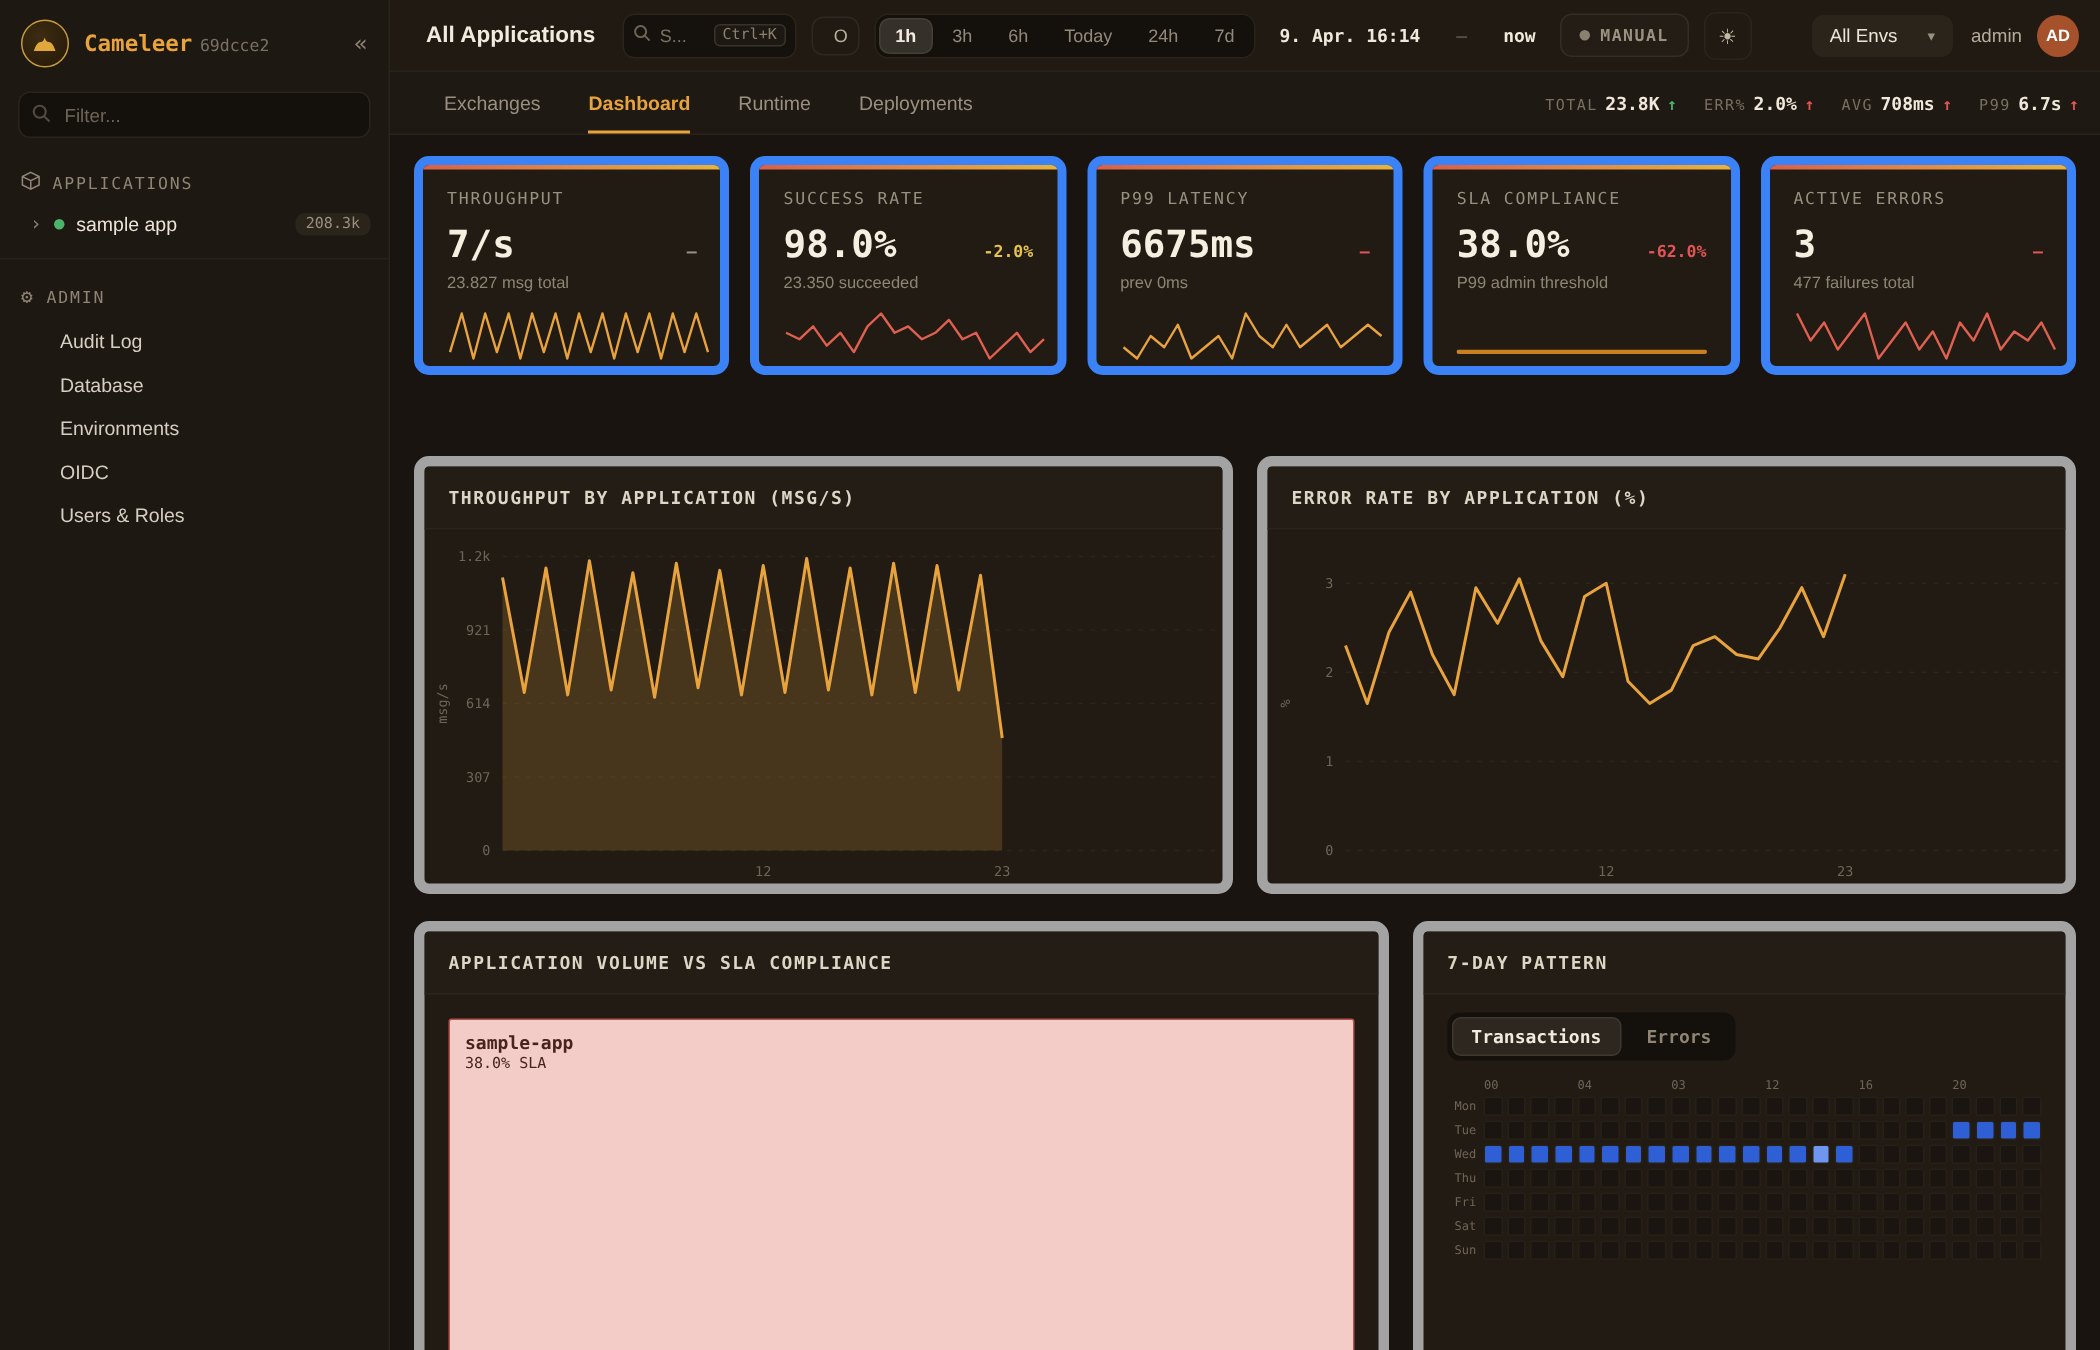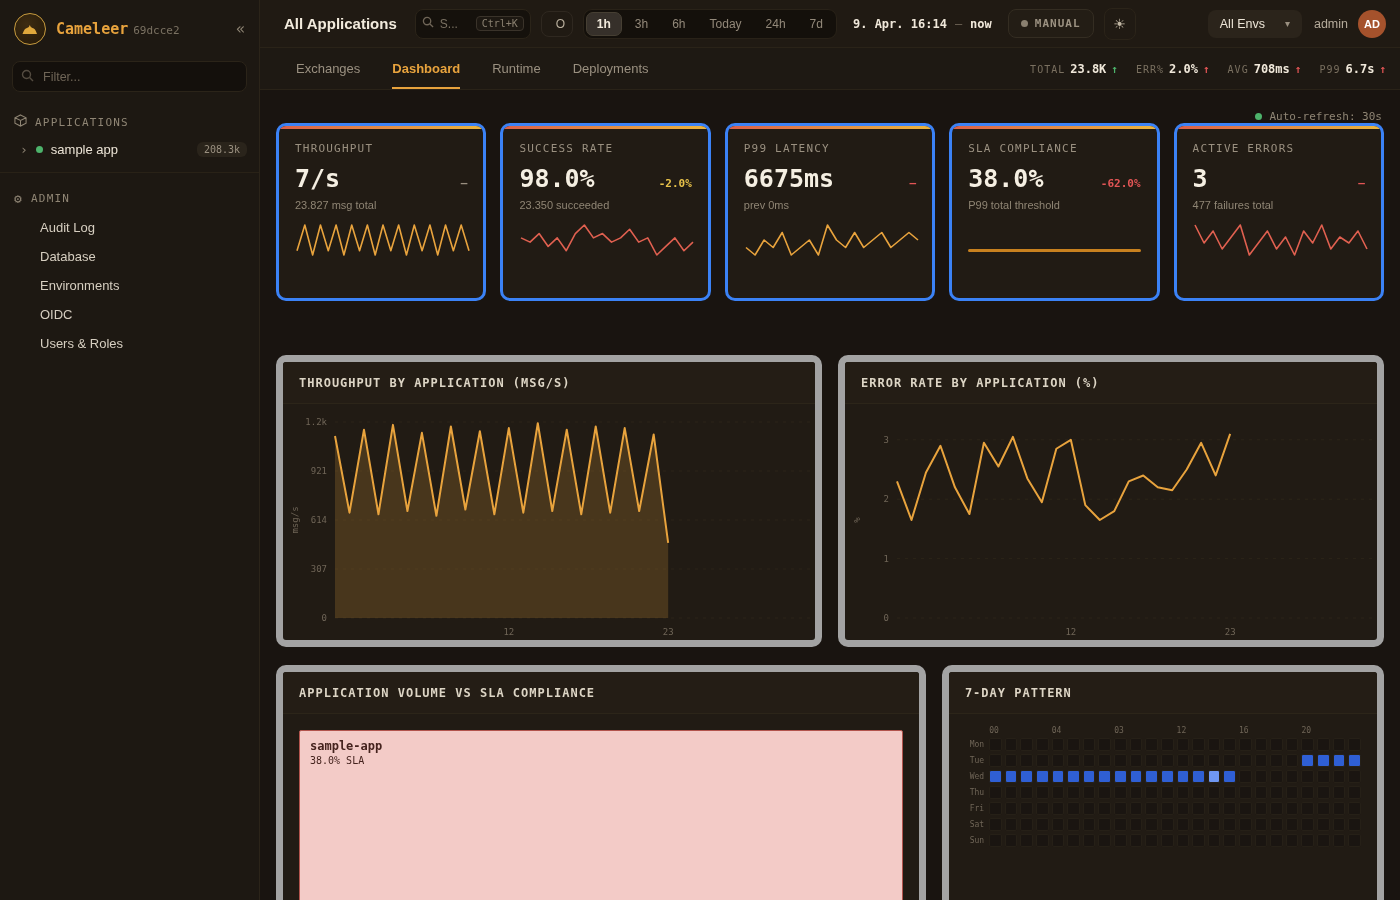--- a/index.html
+++ b/index.html
@@ -39,21 +39,21 @@
 
   .topbar{height:48px;display:flex;align-items:center;gap:10px;padding:0 14px 0 24px;background:#201a13;border-bottom:1px solid #2a2318}
   .page-title{font-weight:700;font-size:15px;color:#f2ebdd;margin-right:8px;white-space:nowrap}
   .search-box{width:116px;height:30px;background:#15110c;border:1px solid #2b2419;border-radius:8px;display:flex;align-items:center;gap:6px;padding:0 6px;color:#7a7162;cursor:text}
   .search-text{font-size:12px;overflow:hidden;text-overflow:ellipsis;white-space:nowrap;flex:1}
   .kbd{border:1px solid #3a332a;border-radius:4px;padding:1px 5px;font-family:"DejaVu Sans Mono",monospace;font-size:10px;color:#8a8070;background:#1d1812;white-space:nowrap}
   .status-pill{height:26px;border:1px solid #2f2820;border-radius:8px;display:flex;align-items:center;gap:6px;padding:0 8px;max-width:32px;overflow:hidden;color:#b8ae9c;font-size:12px;cursor:pointer}
   .time-group{display:flex;align-items:flex-end;background:#14100b;border:1px solid #292218;border-radius:9px;padding:2px;gap:2px}
   .time-btn{border:1px solid transparent;background:transparent;color:#93897a;font-size:12px;padding:4px 10px;border-radius:7px;cursor:pointer;font-family:"Liberation Sans",sans-serif}
   .time-btn.active{background:#36302a;color:#f2ebdd;border-color:#463f33;font-weight:700}
-  .daterange{display:flex;align-items:center;gap:8px;font-family:"DejaVu Sans Mono",monospace;font-size:12px;font-weight:700;color:#f0e8da;margin:0 6px;cursor:pointer;white-space:nowrap}
+  .daterange{display:flex;align-items:center;gap:24px;font-family:"DejaVu Sans Mono",monospace;font-size:12px;font-weight:700;color:#f0e8da;margin:0 6px;cursor:pointer;white-space:nowrap}
   .daterange .sep{color:#6f6557;font-weight:400}
   .manual-btn{display:flex;align-items:center;gap:7px;border:1px solid #342d22;background:#231d15;color:#9b9181;
     font-family:"DejaVu Sans Mono",monospace;font-weight:700;font-size:11px;letter-spacing:1px;padding:7px 12px;border-radius:8px;cursor:pointer}
   .icon-btn{width:32px;height:32px;border-radius:8px;border:1px solid #2b2419;background:#201a13;color:#c2b8a5;font-size:14px;cursor:pointer;display:flex;align-items:center;justify-content:center}
   .env-select{margin-left:auto;display:flex;align-items:center;gap:20px;background:#2b241b;border-radius:8px;padding:7px 12px;font-size:12.5px;color:#ece4d6;cursor:pointer}
   .env-select .chevdn{color:#9a9080;font-size:10px}
   .user-name{color:#b5ab9b;font-size:12.5px;margin-left:2px}
   .avatar{width:28px;height:28px;border-radius:50%;background:#a5522c;color:#fff;font-weight:700;font-size:11px;display:flex;align-items:center;justify-content:center;cursor:pointer}
 
   .tabbar{height:42px;display:flex;align-items:stretch;border-bottom:1px solid #2a2318;background:#1e1913;padding:0 14px 0 36px}
@@ -66,21 +66,21 @@
   .s-value{font-size:12px;font-weight:700;color:#f0e8da}
   .s-arrow{font-size:11px;font-weight:700}
 
   .refresh-row{display:flex;justify-content:flex-end;align-items:center;gap:7px;padding:6px 2px 0 0;color:#8f8574;
     font-family:"DejaVu Sans Mono",monospace;font-size:11px}
 
   .content{flex:1;padding:14px 16px 0;overflow:hidden}
 
   
   .kpi-row{display:grid;grid-template-columns:repeat(5,1fr);gap:14px;margin-bottom:54px}
-  .kpi{position:relative;background:#211b14;border:3px solid #3b82f6;border-radius:10px;padding:16px;height:178px;overflow:hidden}
+  .kpi{position:relative;background:#211b14;border:6px solid #3b82f6;border-radius:10px;padding:16px;height:146px;overflow:hidden}
   .kpi-grad{position:absolute;top:0;left:0;right:0;height:3px;background:linear-gradient(90deg,#d9604b,#e8b33d)}
   .kpi-title{font-family:"DejaVu Sans Mono",monospace;font-size:11px;letter-spacing:1.2px;color:#9a9080;margin-bottom:9px}
   .kpi-value-row{display:flex;justify-content:space-between;align-items:baseline}
   .kpi-value{font-family:"DejaVu Sans Mono",monospace;font-weight:700;font-size:25px;color:#f5efe2}
   .kpi-delta{font-family:"DejaVu Sans Mono",monospace;font-weight:700;font-size:11px}
   .kpi-sub{font-size:11px;color:#8f8574;margin-top:6px}
   .kpi-spark{height:38px;margin-top:10px}
   .kpi-bar{height:3px;background:#3a2f1d;margin-top:38px;border-radius:2px;overflow:hidden}
   .kpi-bar-fill{height:100%}
 
@@ -245,24 +245,20 @@
         </div>
         <div class="stat">
           <span class="s-label">P99</span>
           <span class="s-value">6.7s</span>
           <span class="s-arrow" style="color: rgb(226, 85, 85);">↑</span>
         </div>
       </div>
     </div>
 
     <div class="content">
-      <div class="refresh-row">
-        <span class="dot green"></span>
-        <span>Auto-refresh: 30s</span>
-      </div>
 
       <div class="kpi-row">
         <div class="kpi">
           <div class="kpi-grad"></div>
           <div class="kpi-title">THROUGHPUT</div>
           <div class="kpi-value-row">
             <span class="kpi-value">7/s</span>
             <span class="kpi-delta" style="color: rgb(154, 143, 128);">–</span>
           </div>
           <div class="kpi-sub">23.827 msg total</div>
@@ -297,21 +293,21 @@
               </svg></div>
         </div>
 
         <div class="kpi">
           <div class="kpi-grad"></div>
           <div class="kpi-title">SLA COMPLIANCE</div>
           <div class="kpi-value-row">
             <span class="kpi-value">38.0%</span>
             <span class="kpi-delta" style="color: rgb(226, 85, 85);">-62.0%</span>
           </div>
-          <div class="kpi-sub">P99 total threshold</div>
+          <div class="kpi-sub">P99 admin threshold</div>
           <div class="kpi-bar">
             <div class="kpi-bar-fill" style="background: rgb(200, 129, 31); width: 100%;"></div>
           </div>
         </div>
 
         <div class="kpi">
           <div class="kpi-grad"></div>
           <div class="kpi-title">ACTIVE ERRORS</div>
           <div class="kpi-value-row">
             <span class="kpi-value">3</span>
@@ -371,20 +367,24 @@
             <div class="treemap-item" style="background: rgb(243, 203, 199); border-color: rgb(178, 84, 77); color: rgb(69, 35, 30);">
               <div class="tm-name">sample-app</div>
               <div class="tm-sla">38.0% SLA</div>
             </div>
           </div>
         </div>
 
         <div class="card panel">
           <div class="card-head">7-DAY PATTERN</div>
           <div class="pattern-body">
+            <div class="toggle-group">
+              <button class="toggle active">Transactions</button>
+              <button class="toggle">Errors</button>
+            </div>
             <div>
                 <div class="hm-row">
                   <div class="hm-day"></div>
                   <div class="hm-hour">00</div>
                   <div class="hm-hour"></div>
                   <div class="hm-hour"></div>
                   <div class="hm-hour"></div>
                   <div class="hm-hour">04</div>
                   <div class="hm-hour"></div>
                   <div class="hm-hour"></div>

